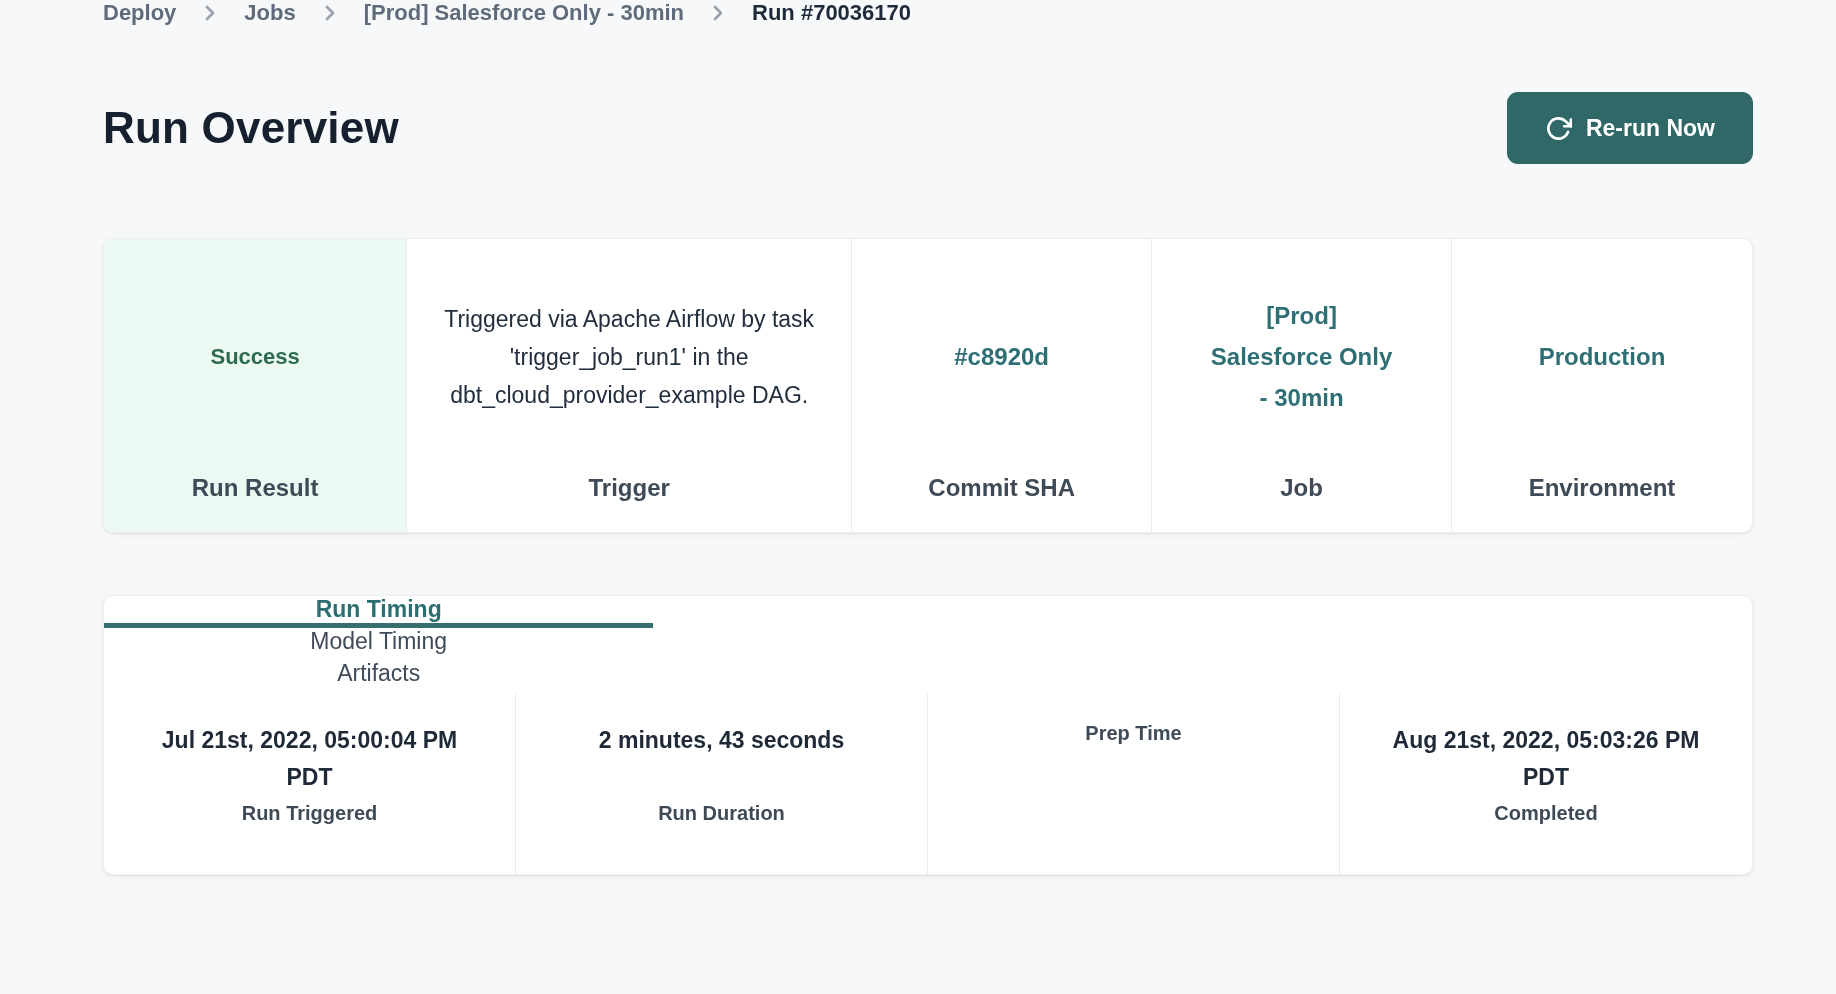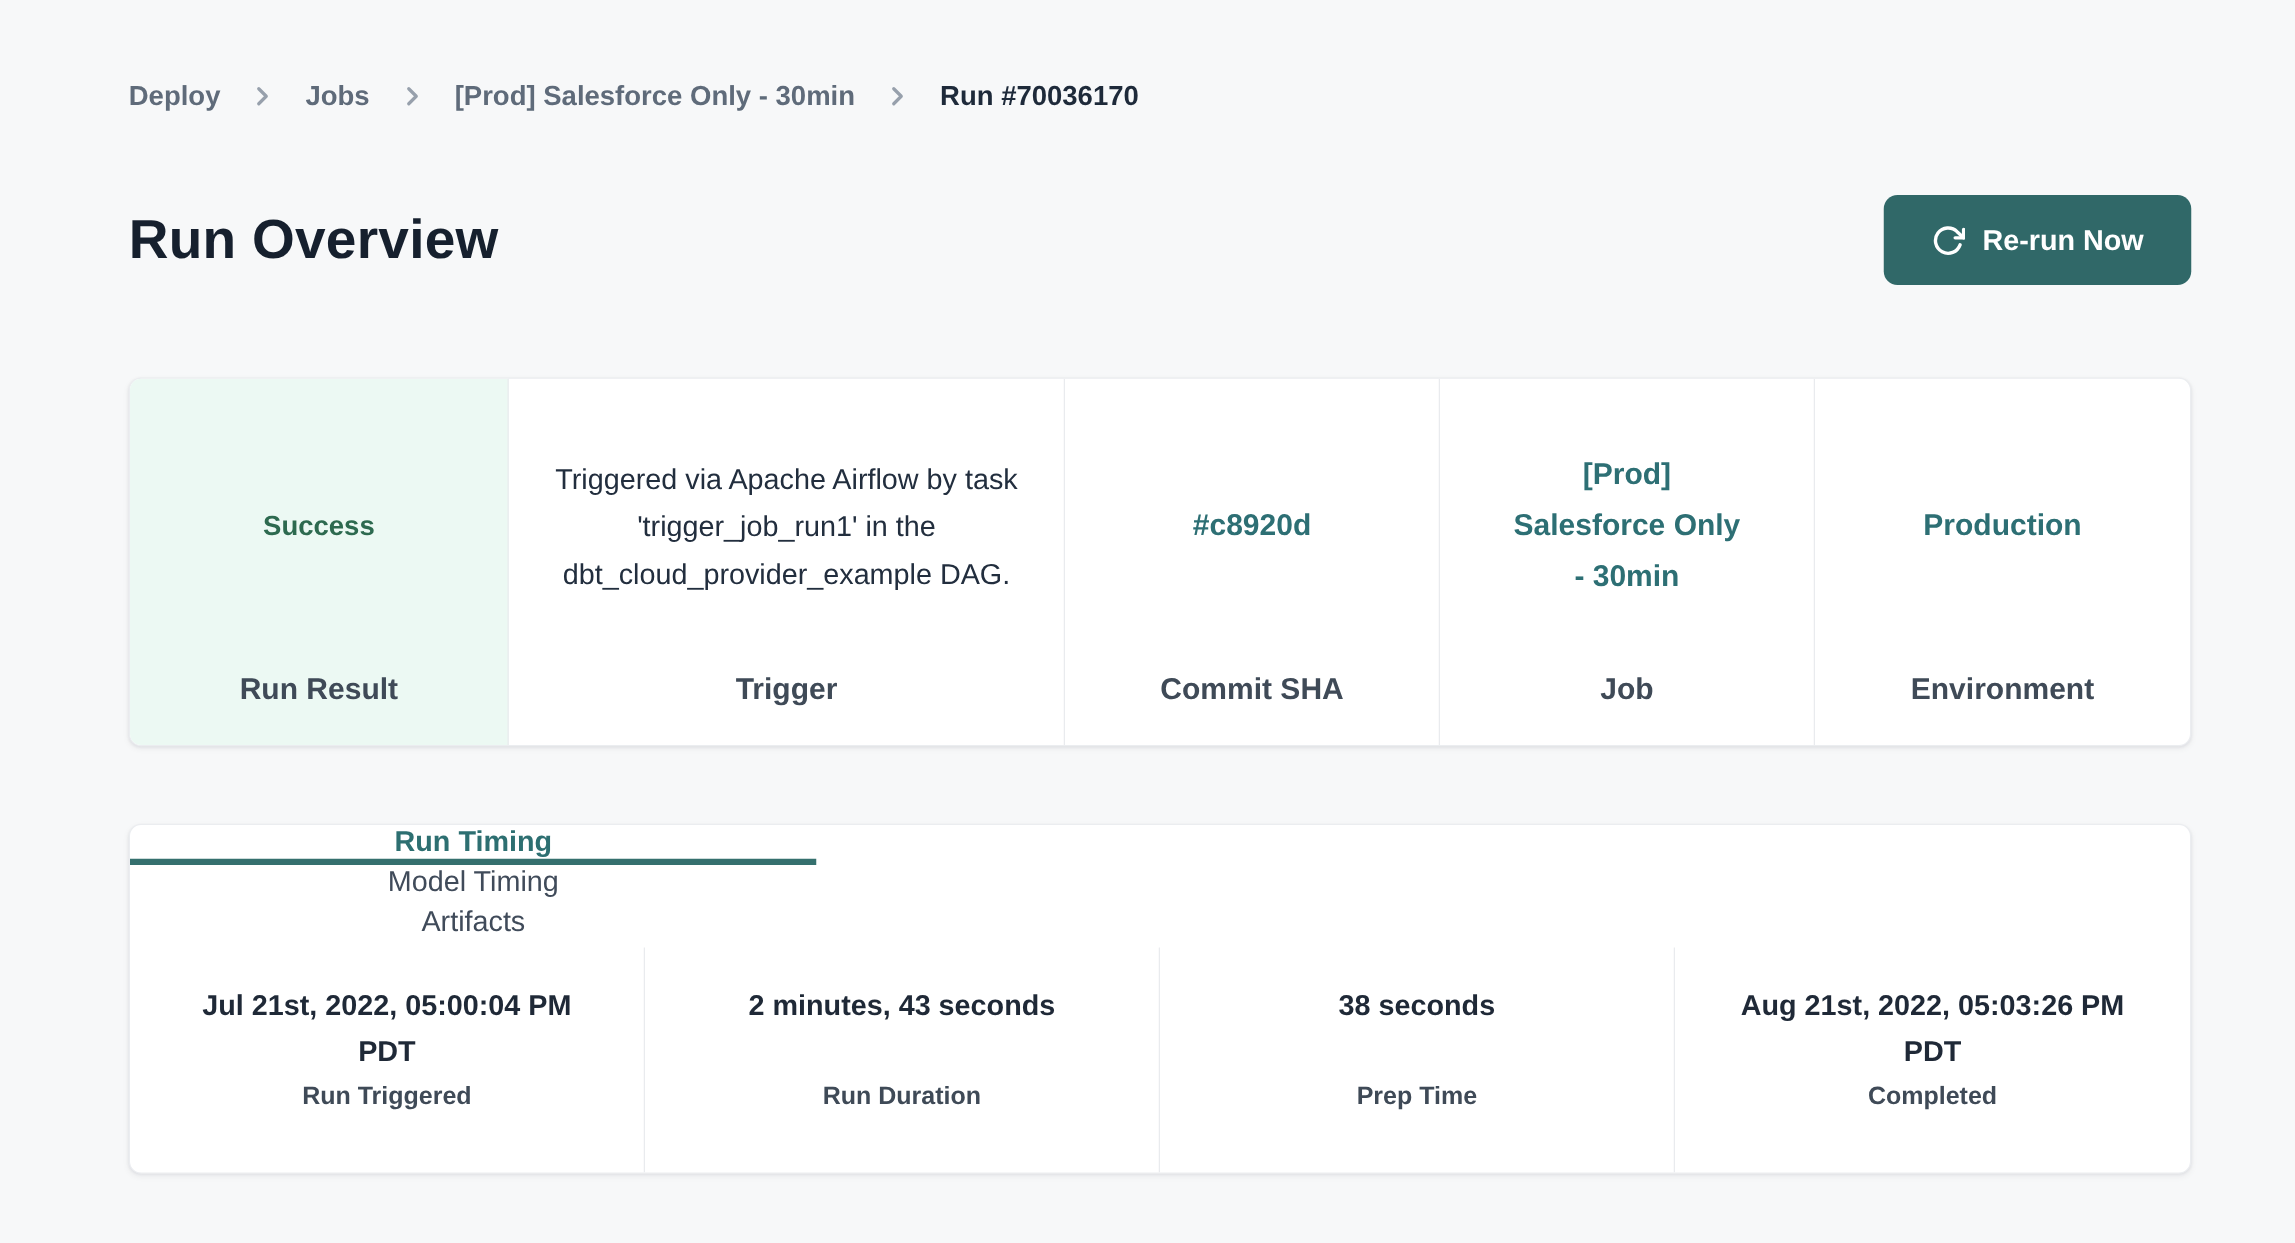--- a/index.html
+++ b/index.html
@@ -14,21 +14,20 @@
     position: relative;
     width: 1650px;
     margin-left: 103px;
   }
 
   
   .breadcrumb {
     display: flex;
     align-items: center;
     gap: 26px;
-    padding-top: 64px;
     font-size: 22px;
     font-weight: 600;
     color: #5f6b7a;
   }
   .crumb { cursor: pointer; }
   .crumb.current { color: #1e2a3a; font-weight: 700; cursor: default; }
   .crumb-sep { display: flex; align-items: center; color: #97a0ac; }
 
   
   .header-row {
@@ -273,21 +272,20 @@
         <div class="timing-value">Jul 21st, 2022, 05:00:04 PM PDT</div>
         <div class="timing-label">Run Triggered</div>
       </div>
 
       <div class="timing-cell">
         <div class="timing-value">2 minutes, 43 seconds</div>
         <div class="timing-label">Run Duration</div>
       </div>
 
       <div class="timing-cell">
-        <div class="timing-value">38 seconds</div>
         <div class="timing-label">Prep Time</div>
       </div>
 
       <div class="timing-cell">
         <div class="timing-value">Aug 21st, 2022, 05:03:26 PM PDT</div>
         <div class="timing-label">Completed</div>
       </div>
 
     </div>
 

